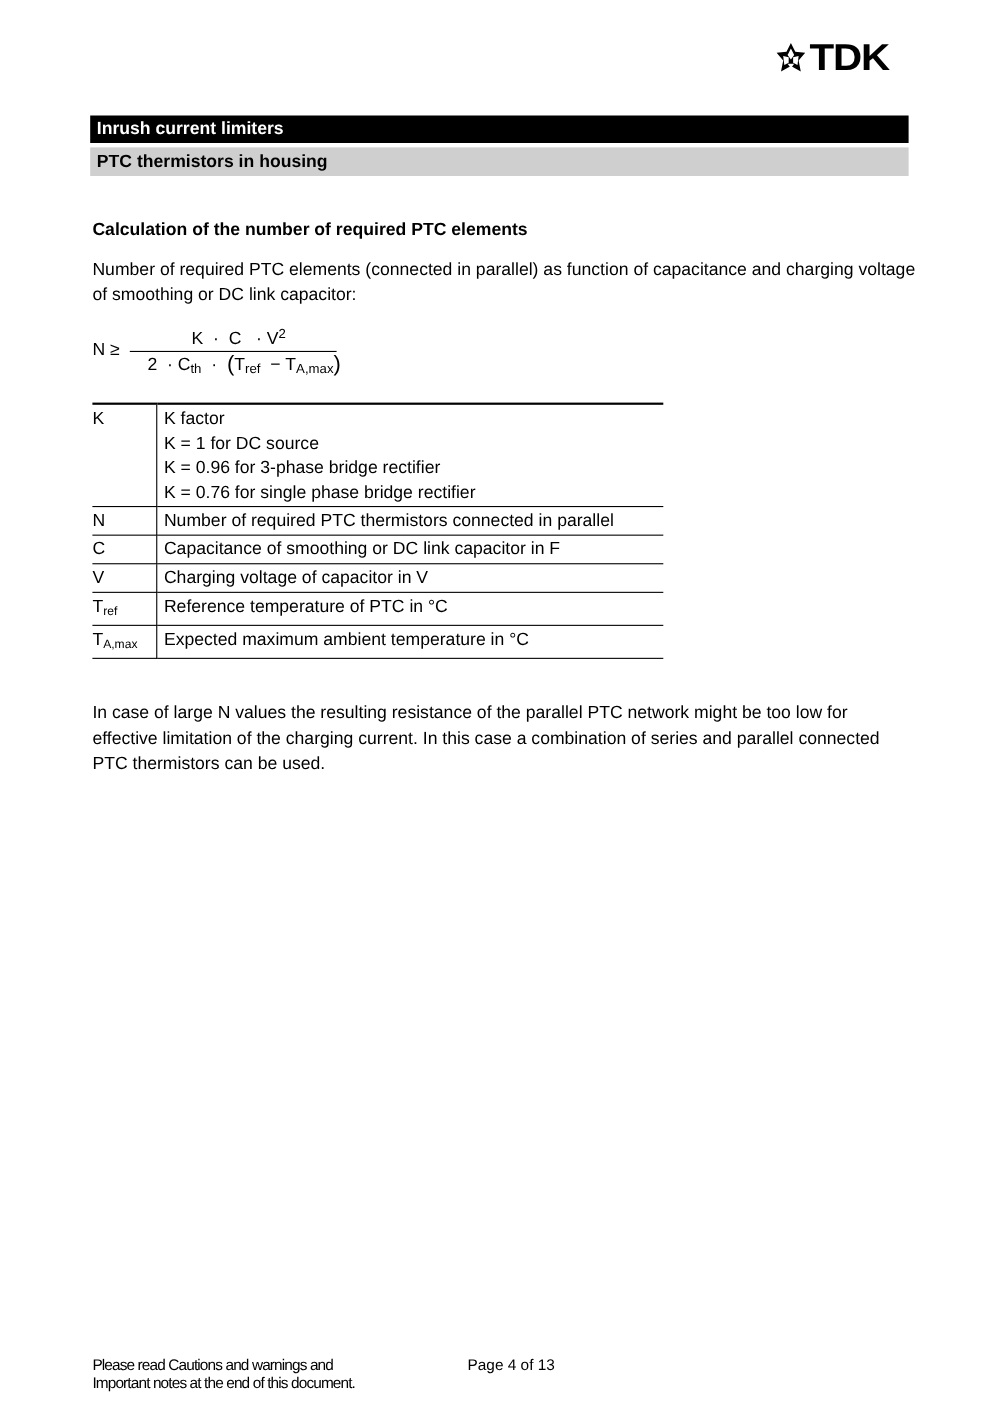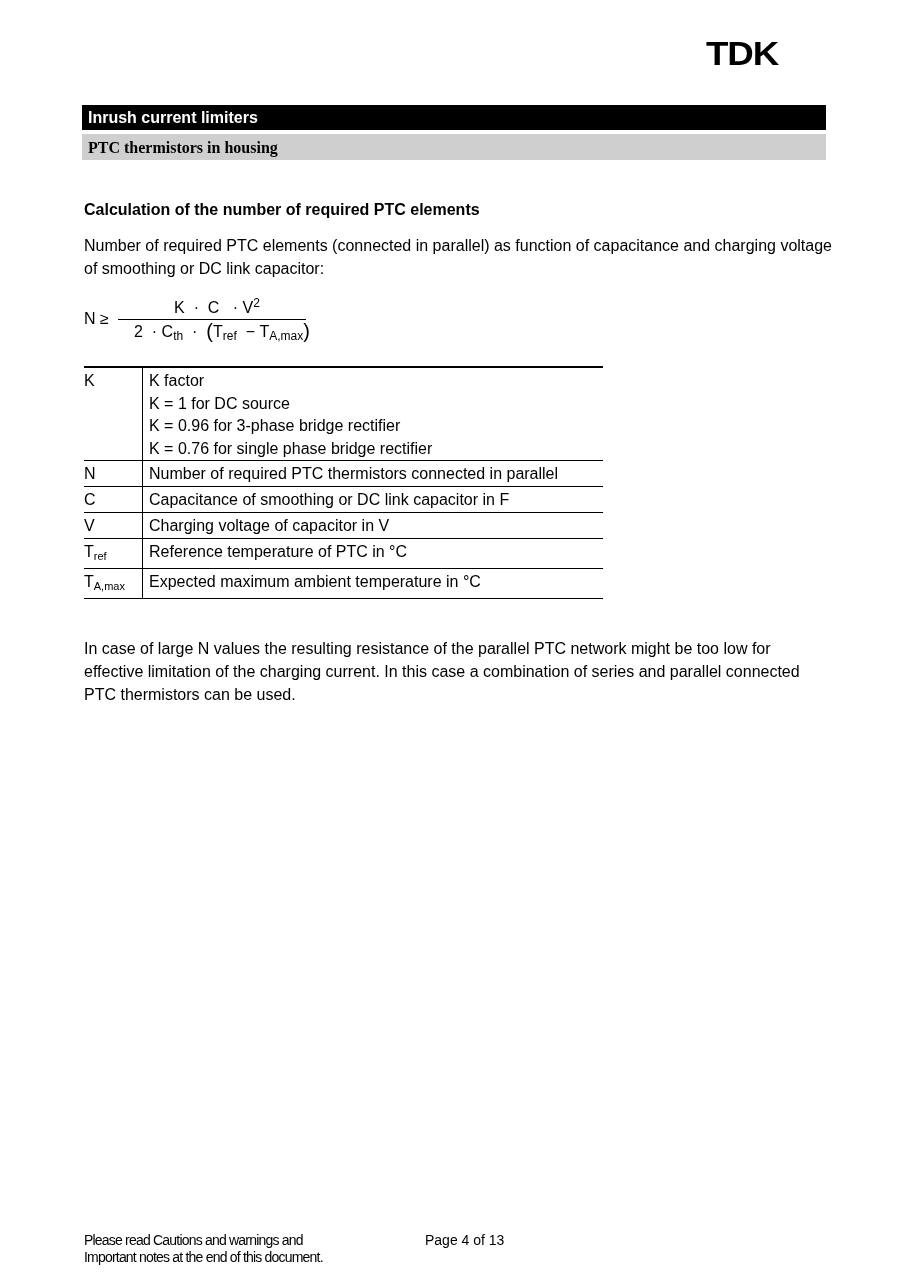--- a/index.html
+++ b/index.html
@@ -2,37 +2,37 @@
 <html><head>
   <meta charset="utf-8">
   <style>
     html, body { margin: 0; padding: 0; background: #ffffff; }
     body {
       width: 900px; height: 1275px; position: relative; overflow: hidden;
       font-family: "Liberation Sans", sans-serif; color: #000;
     }
     .logo {
       position: absolute; left: 704px; top: 38px; width: 124px; height: 30px;
-      display: flex; align-items: flex-start; flex-direction: column;
+      display: flex; align-items: flex-end;
     }
     .logo svg { width: 30px; height: 30px; }
     .logo-text {
       font-family: "Liberation Sans", sans-serif; font-weight: bold;
       font-size: 34px; letter-spacing: -1px; line-height: 30px; margin-left: 2px;
       transform: scaleX(1.08); transform-origin: left center;
     }
     .bar1 {
       position: absolute; left: 82px; top: 105px; width: 744px; height: 25px;
       background: #000000; color: #fff; font-weight: bold; font-size: 16px;
       line-height: 26px; padding-left: 6px; box-sizing: border-box;
     }
     .bar2 {
       position: absolute; left: 82px; top: 134px; width: 744px; height: 26px;
       background: #cfcfcf; color: #000; font-weight: bold; font-size: 16px;
-      line-height: 27px; padding-left: 6px; box-sizing: border-box; font-family: Liberation Serif, serif;
+      line-height: 27px; padding-left: 6px; box-sizing: border-box;
     }
     .heading {
       position: absolute; left: 84px; top: 201px; font-weight: bold; font-size: 16px;
     }
     .para {
       position: absolute; left: 84px; width: 750px; font-size: 16px; line-height: 23px;
     }
     .p1 { top: 234px; }
     .p2 { top: 637px; }
     .formula {

